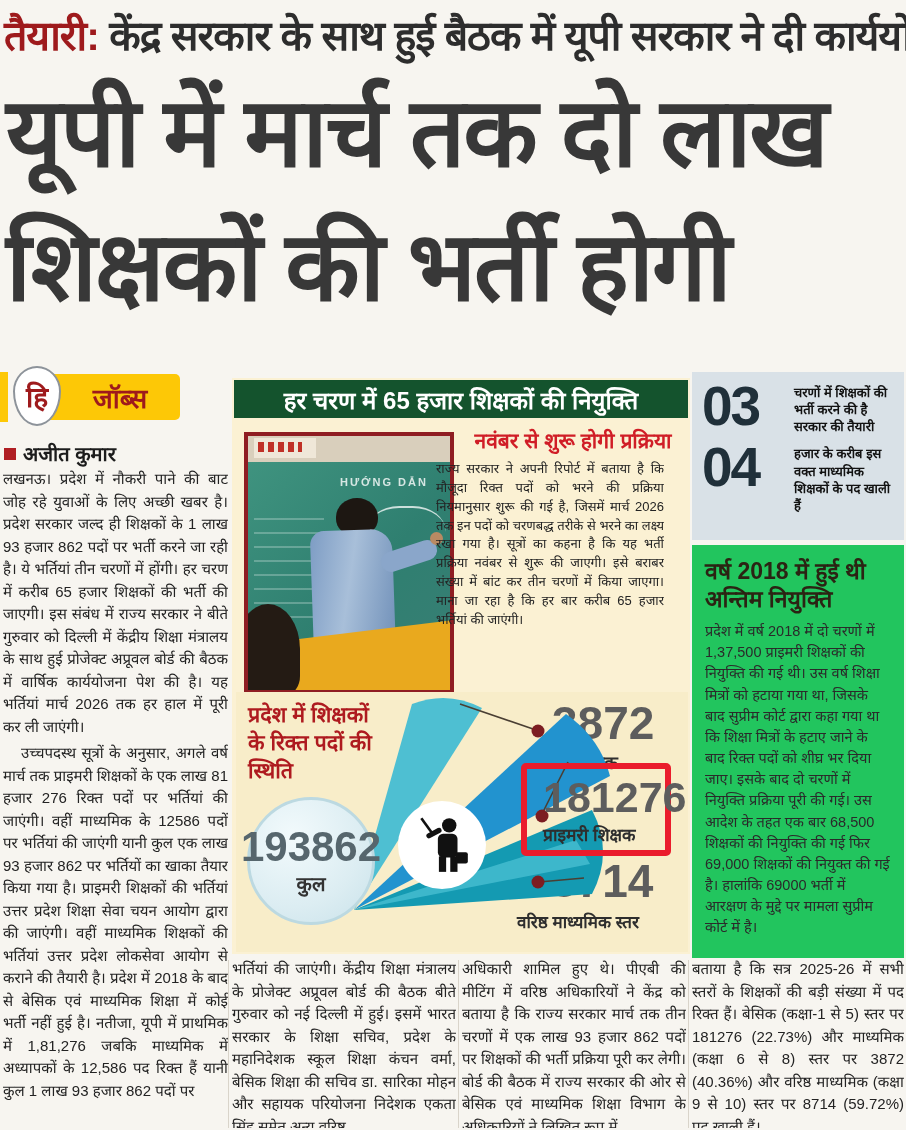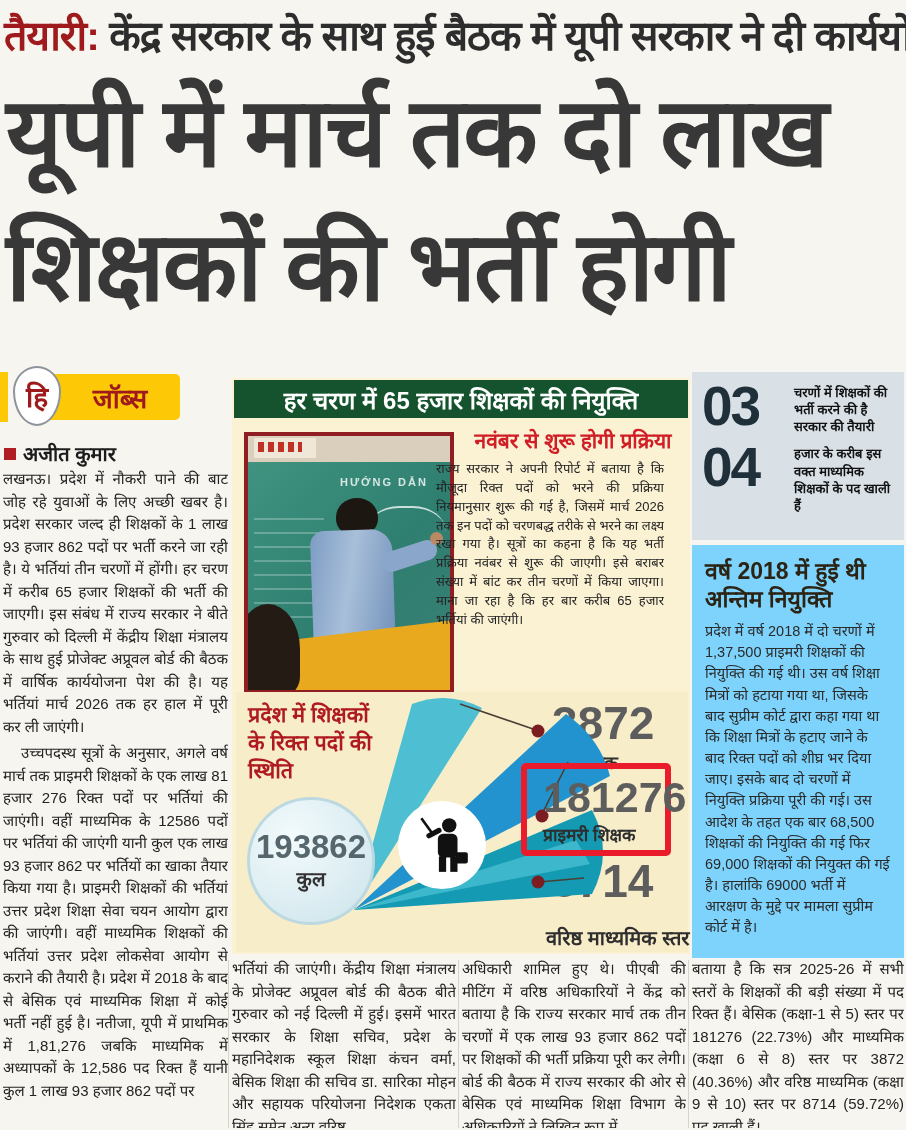--- a/index.html
+++ b/index.html
@@ -38,32 +38,32 @@
   .photo .arm{position:absolute;left:132px;top:84px;width:58px;height:20px;background:#8aa6ca;border-radius:10px;transform:rotate(-18deg);}
   .photo .hand{position:absolute;left:182px;top:70px;width:13px;height:13px;background:#b98a63;border-radius:50%;}
   .photo .desk{position:absolute;left:-10px;top:196px;width:240px;height:70px;background:#e9a91e;transform:rotate(-7deg);}
   .photo .student{position:absolute;left:-12px;top:168px;width:64px;height:90px;background:#241b14;border-radius:50% 50% 20% 20%;}
   .subhead{left:458px;top:426px;width:230px;text-align:center;color:#d01d26;font-size:21px;font-weight:800;}
   .feature-body{left:436px;top:460px;width:228px;height:228px;overflow:hidden;font-size:13px;line-height:1.45;color:#232323;text-align:justify;}
   
   .chart-panel{left:236px;top:692px;width:452px;height:260px;background:#f8edc9;}
   .chart-title{left:248px;top:702px;width:170px;color:#ae1a1f;font-size:21.5px;font-weight:800;line-height:1.3;}
   .total-circle{left:247px;top:797px;width:128px;height:128px;border-radius:50%;background:radial-gradient(circle at 35% 30%,#f2fafc 0%,#dcedf2 60%,#c9e2ea 100%);border:3px solid #bcd9e1;box-sizing:border-box;display:flex;flex-direction:column;align-items:center;justify-content:center;z-index:3;}
-  .total-circle .tv{font-size:33px;font-weight:800;color:#56666d;line-height:1;}
+  .total-circle .tv{font-size:42px;font-weight:800;color:#56666d;line-height:1;}
   .total-circle .tl{font-size:20px;font-weight:800;color:#333;margin-top:2px;}
   .teacher-circle{left:398px;top:801px;width:88px;height:88px;border-radius:50%;background:#fff;z-index:3;display:flex;align-items:center;justify-content:center;}
   .info-num{position:absolute;font-weight:800;color:#5d5d5d;line-height:1;}
   .info-label{position:absolute;font-weight:800;color:#2e2e2e;}
   .hi-box{left:521px;top:763px;width:150px;height:93px;border:6px solid #ea1c2c;border-radius:5px;box-sizing:border-box;z-index:4;}
   
   .stats-box{left:692px;top:372px;width:212px;height:168px;background:#d9e1e7;padding:8px 10px;box-sizing:border-box;}
   .stat-row{display:flex;gap:26px;align-items:flex-start;margin-bottom:6px;}
   .stat-num{font-size:55px;font-weight:800;color:#20303a;line-height:.95;flex:0 0 66px;letter-spacing:-2px;}
   .stat-text{font-size:13px;font-weight:800;color:#121212;line-height:1.32;padding-top:4px;}
-  .sidebar-box{left:692px;top:545px;width:212px;height:413px;background:#7dd3fc;padding:12px 13px;box-sizing:border-box;overflow:hidden;}
+  .sidebar-box{left:692px;top:545px;width:212px;height:413px;background:#22c55e;padding:12px 13px;box-sizing:border-box;overflow:hidden;}
   .sidebar-head{font-size:23px;font-weight:800;color:#2b2313;line-height:1.22;margin-bottom:8px;}
   .sidebar-body{font-size:14.5px;line-height:1.46;color:#2a2a2a;}
   
   .bottom-col{top:958px;height:170px;overflow:hidden;}
   .vrule{width:1px;background:#d9d4ca;}
 </style>
 </head>
 <body>
 
 <div id="canvas">
@@ -162,21 +162,21 @@
 
   <div class="abs hi-box"></div>
 
   <div class="abs info-num" style="left:552px;top:700px;font-size:46px;">3872</div>
   <div class="abs info-label" style="left:556px;top:750px;font-size:18px;">माध्यमिक</div>
 
   <div class="abs info-num" style="left:543px;top:776px;font-size:43px;z-index:5;">181276</div>
   <div class="abs info-label" style="left:543px;top:822px;font-size:17.5px;z-index:5;">प्राइमरी शिक्षक</div>
 
   <div class="abs info-num" style="left:551px;top:858px;font-size:46px;">8714</div>
-  <div class="abs info-label" style="left:546px;top:910px;font-size:20px;margin-top:14px;">वरिष्ठ माध्यमिक स्तर</div>
+  <div class="abs info-label" style="left:517px;top:910px;font-size:17px;">वरिष्ठ माध्यमिक स्तर</div>
 
   <div class="abs stats-box">
     <div class="stat-row">
       <div class="stat-num">03</div>
       <div class="stat-text">चरणों में शिक्षकों की भर्ती करने की है सरकार की तैयारी</div>
     </div>
     <div class="stat-row">
       <div class="stat-num">04</div>
       <div class="stat-text">हजार के करीब इस वक्त माध्यमिक शिक्षकों के पद खाली हैं</div>
     </div>

